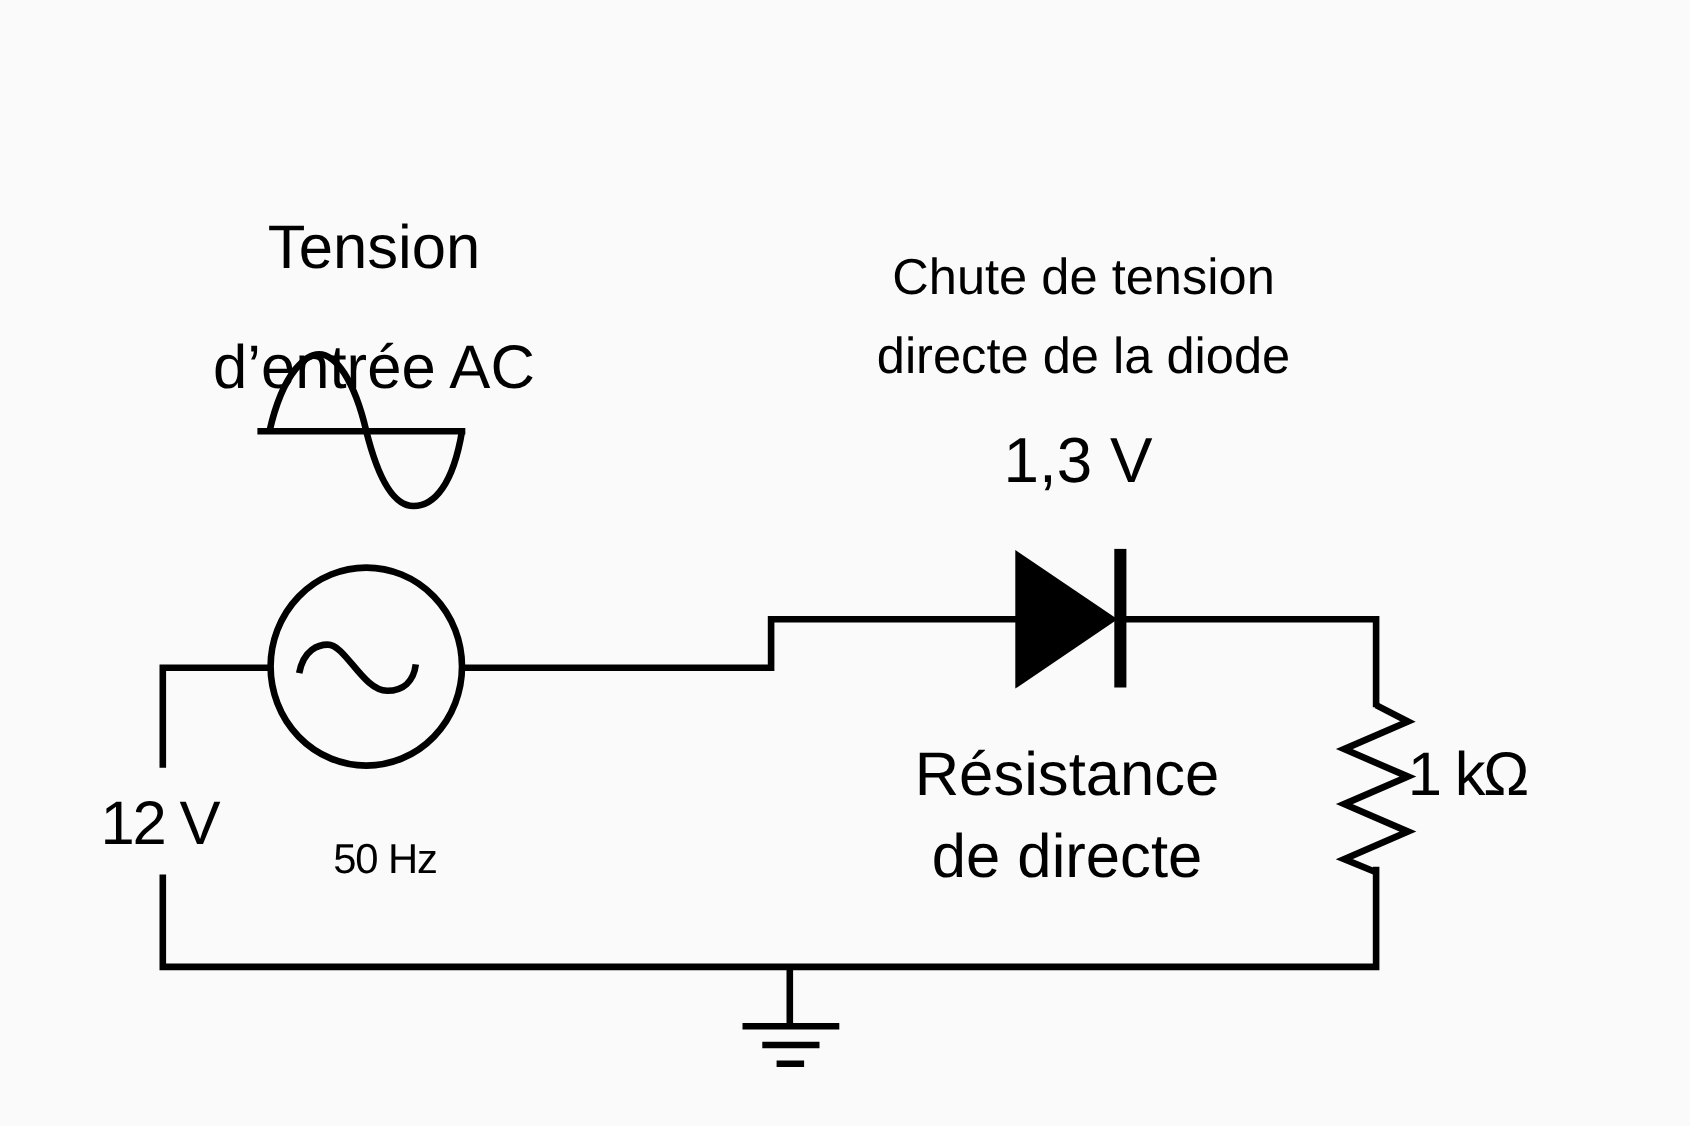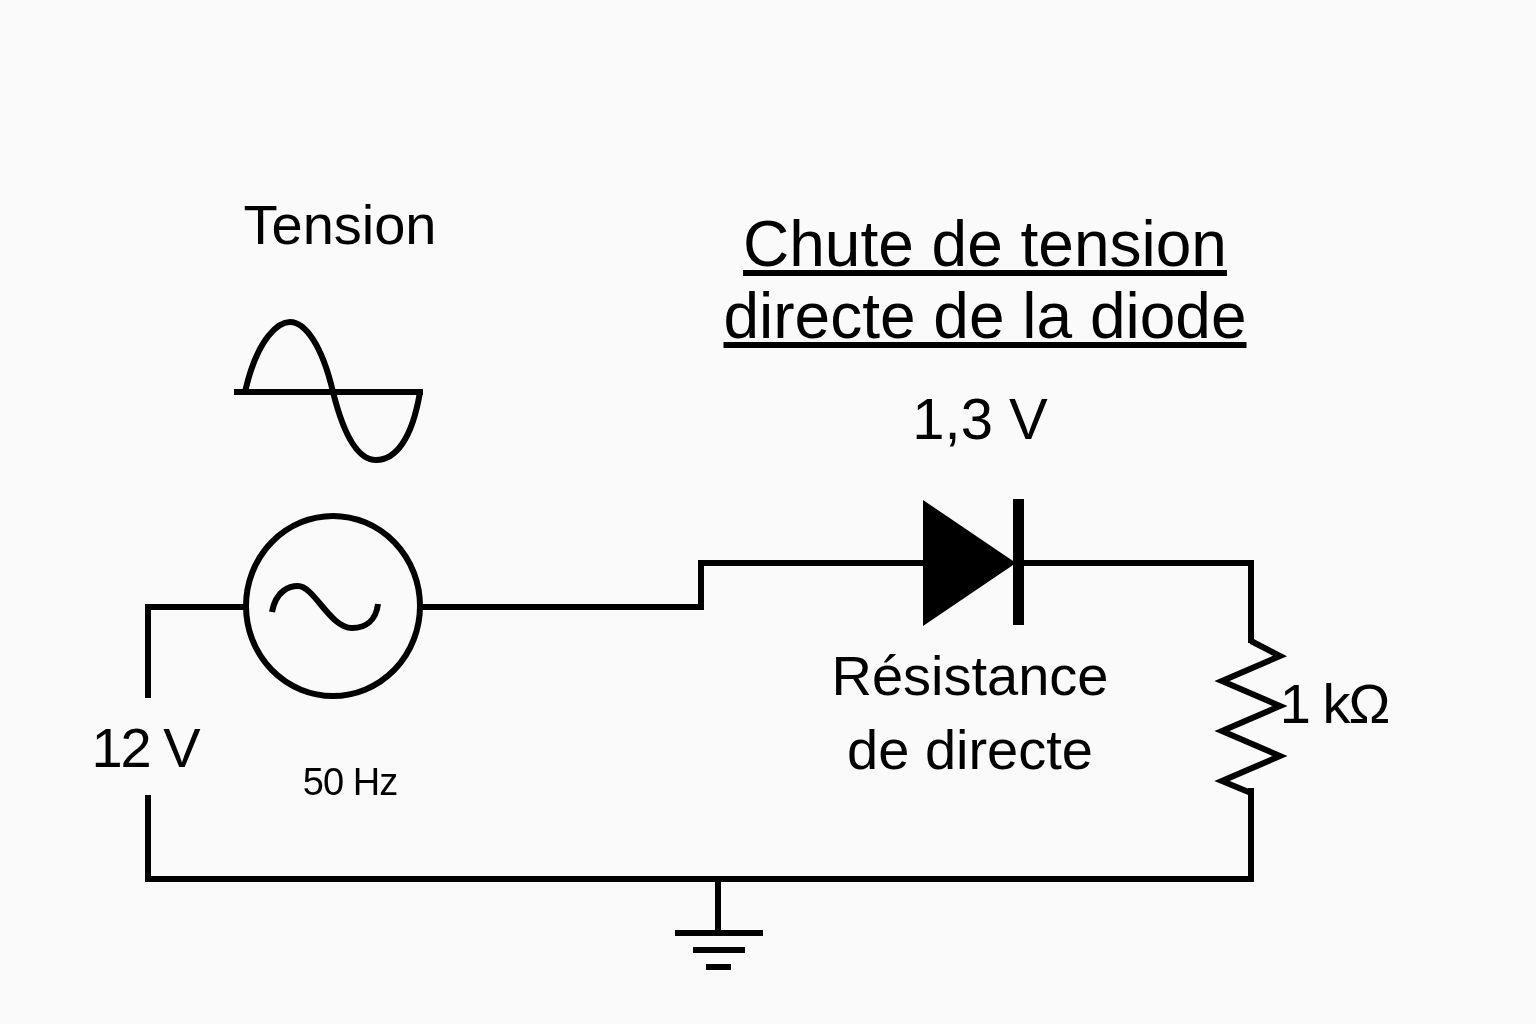--- a/index.html
+++ b/index.html
@@ -1,26 +1,26 @@
 <!DOCTYPE html>
 <html><head>
 <meta charset="utf-8">
 <style>
   html, body { margin: 0; padding: 0; background: #fafafa; }
   body { width: 1536px; height: 1024px; position: relative; overflow: hidden; font-family: "Liberation Sans", sans-serif; color: #000; }
   svg.circuit { position: absolute; left: 0; top: 0; }
   .lbl { position: absolute; font-family: "Liberation Sans", sans-serif; color: #000; white-space: nowrap; text-align: center; line-height: 1.0; }
   .title-ac { left: 150px; top: 160px; width: 380px; font-size: 56px; }
   .title-ac div { height: 72px; margin-top: 37px; }
-  .title-diode { left: 700px; top: 212px; width: 570px; font-size: 64px; text-decoration: underline; }
+  .title-diode { left: 700px; top: 228px; width: 570px; font-size: 46px; }
   .title-diode div { height: 72px; }
   .drop { left: 880px; top: 390px; width: 200px; font-size: 58px; }
   .volt { left: 80px; top: 720px; width: 130px; font-size: 56px; letter-spacing: -2px; text-align: center; }
   .freq { left: 260px; top: 763px; width: 180px; font-size: 38px; letter-spacing: -1px; }
-  .load { left: 790px; top: 648px; width: 360px; font-size: 56px; }
+  .load { left: 790px; top: 676px; width: 360px; font-size: 56px; }
   .load div { height: 74px; }
   .res { left: 1264px; top: 676px; width: 140px; font-size: 56px; letter-spacing: -2px; }
 </style>
 </head>
 <body>
 
 <svg class="circuit" width="1536" height="1024" viewBox="0 0 1536 1024">
   <g fill="none" stroke="#000" stroke-width="6" stroke-linejoin="miter" stroke-linecap="butt">
 
     <g>
@@ -59,20 +59,21 @@
   </g>
 
   <g>
     <polygon points="923,500 923,626 1016,563" fill="#000"></polygon>
     <rect x="1013" y="499" width="11" height="126" fill="#000"></rect>
   </g>
 </svg>
 
 <div class="lbl title-ac">
   <div>Tension</div>
+  <div>d’entrée  AC</div>
 </div>
 
 <div class="lbl title-diode">
   <div>Chute de tension</div>
   <div>directe de la diode</div>
 </div>
 
 <div class="lbl drop">1,3 V</div>
 
 <div class="lbl volt">12 V</div>

